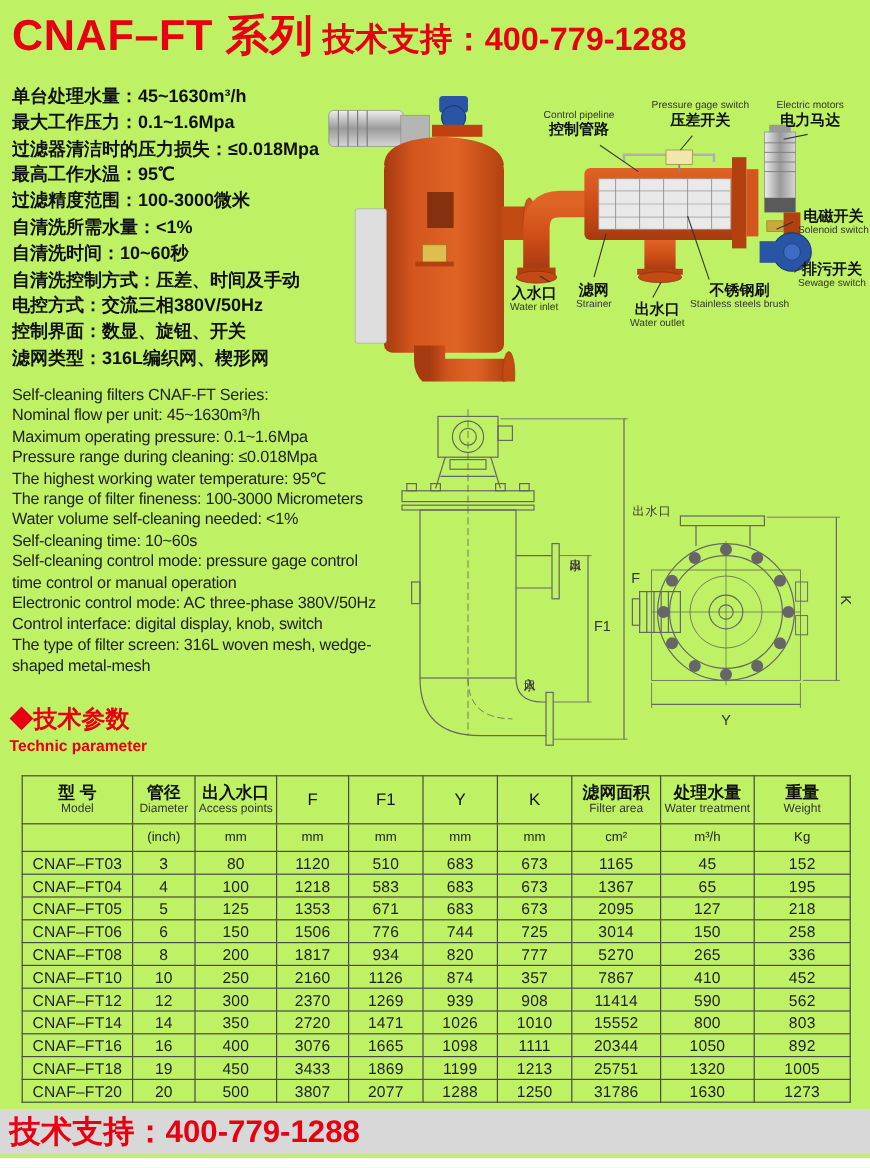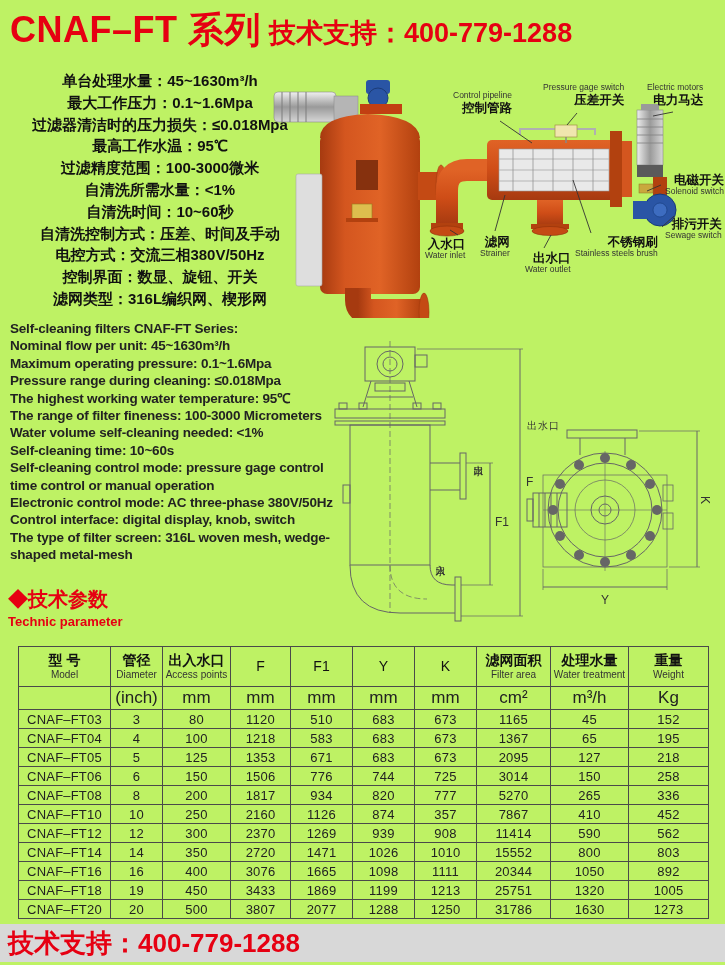--- a/index.html
+++ b/index.html
@@ -6,49 +6,49 @@
   html,body { width:725px; height:973px; background:#fff; font-family:"Liberation Sans", sans-serif; }
   .page { position:relative; width:725px; height:965px; background:#bef264; overflow:hidden; }
 
   
   .hdr { position:absolute; left:10px; top:6px; display:flex; align-items:baseline; gap:8px; white-space:nowrap; }
   .hdr .title { font-size:36px; font-weight:bold; color:#e60012; letter-spacing:0.5px; }
   .hdr .support { font-size:27px; font-weight:bold; color:#e60012; }
 
   
   .specs-cn { position:absolute; left:10px; top:70px; width:300px; }
-  .spec-cn { font-size:15px; font-weight:bold; color:#111; line-height:21.8px; white-space:nowrap;text-align:center; }
+  .spec-cn { font-size:15px; font-weight:bold; color:#111; line-height:21.8px; white-space:nowrap; }
   .specs-en { position:absolute; left:10px; top:320px; width:305px; }
-  .spec-en { font-size:13.5px; font-weight:bold; color:#222; line-height:17.4px; letter-spacing:-0.2px; white-space:nowrap; }
+  .spec-en { font-size:13.5px; font-weight:normal; color:#222; line-height:17.4px; letter-spacing:-0.2px; white-space:nowrap; }
 
   
   .photo { position:absolute; left:268px; top:76px; width:180px; height:242px; }
   .cutaway { position:absolute; left:425px; top:85px; width:300px; height:200px; }
   .cutaway svg, .photo svg, .drawings svg { position:absolute; left:0; top:0; }
-  .dlabel { position:absolute; text-align:right; line-height:1.15; white-space:nowrap; }
+  .dlabel { position:absolute; text-align:center; line-height:1.15; white-space:nowrap; }
   .dlabel .t-cn { display:block; font-size:12.5px; font-weight:bold; color:#111; }
   .dlabel .t-en { display:block; font-size:8.5px; color:#333; }
 
   
   .drawings { position:absolute; left:305px; top:335px; width:415px; height:292px; }
   .dim { position:absolute; font-size:12px; color:#333; }
   .dim.rot { transform:rotate(90deg); }
   .vlabel { position:absolute; writing-mode:vertical-rl; text-orientation:upright; font-size:10px; color:#333; letter-spacing:1px; }
 
   
   .sect { position:absolute; left:8px; top:586px; }
   .sect .cn { font-size:20px; font-weight:bold; color:#e60012; }
   .sect .en { font-size:13px; font-weight:bold; color:#e60012; margin-top:1px; }
 
   
   table.params { position:absolute; left:18px; top:646px; width:690px; border-collapse:collapse; table-layout:fixed; }
   table.params th, table.params td { border:1px solid #4a4a4a; text-align:center; vertical-align:middle; color:#222; padding:0; }
   tr.hrow { height:40px; }
   tr.urow { height:23px; }
-  tr.urow td { font-size:17px; }
+  tr.urow td { font-size:11px; }
   .hcn { display:block; font-size:14px; font-weight:bold; color:#111; line-height:1.2; }
   .hen { display:block; font-size:10px; font-weight:normal; color:#333; line-height:1.2; }
   .hen:empty { display:none; }
   tbody tr { height:19px; }
   tbody td { font-size:13px; letter-spacing:0.2px; }
 
   
   .footer { position:absolute; left:0; top:924px; width:725px; height:38px; background:#d8d8d8; }
   .footer .support { font-size:26px; font-weight:bold; color:#e60012; line-height:38px; padding-left:8px; white-space:nowrap; }
 </style>

